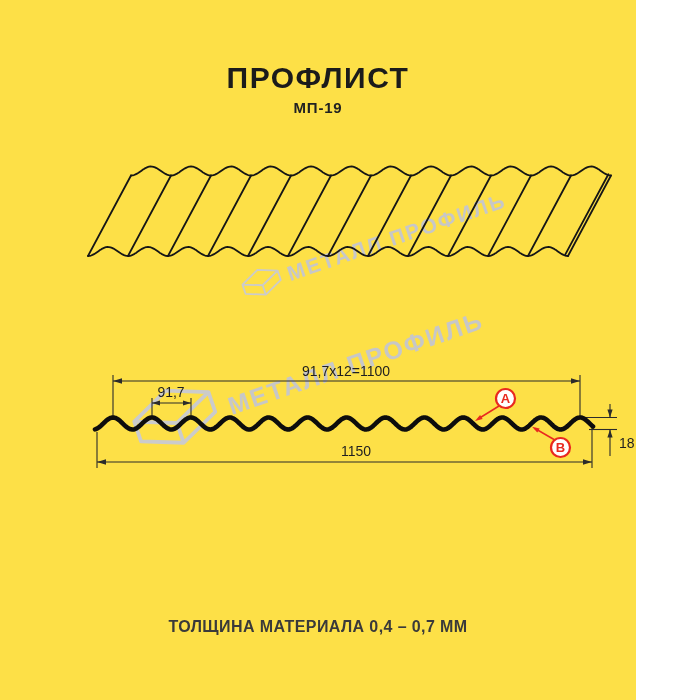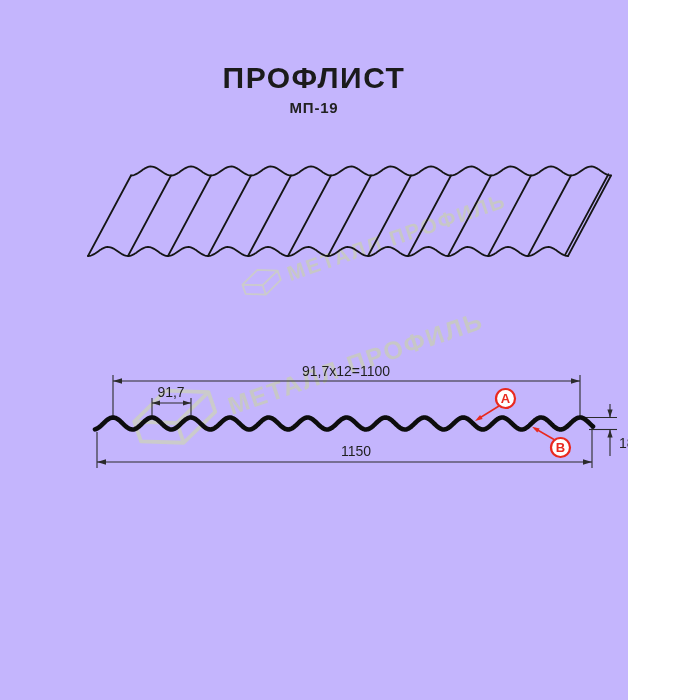--- a/index.html
+++ b/index.html
@@ -1,17 +1,17 @@
 <!DOCTYPE html>
 <html style="--accent: #e9291f;"><head>
 <meta charset="utf-8">
 <style>
   html,body{margin:0;padding:0;background:#fff;}
-  .canvas{position:relative;width:628px;height:700px;background:#c4b5fd;overflow:hidden;
-          font-family:"Liberation Sans",sans-serif;}
+  .canvas{position:relative;width:628px;height:700px;background:#fde047;overflow:hidden;
+          font-family:"Liberation Sans",sans-serif;padding-left:8px;}
   .title{position:absolute;top:61px;left:0;right:0;text-align:center;
          font-size:30px;font-weight:800;letter-spacing:1.5px;color:#1b1b1b;}
   .subtitle{position:absolute;top:99px;left:0;right:0;text-align:center;
             font-size:15px;font-weight:700;letter-spacing:0.8px;color:#222;}
   .footer{position:absolute;top:618px;left:0;right:0;text-align:center;
           font-size:16px;font-weight:700;letter-spacing:0.4px;color:#3a3a3a;}
   svg.diagram{position:absolute;top:0;left:0;}
   .wm-text{fill:#c7c7c7;font-weight:700;letter-spacing:2px;}
   .wm-logo{fill:none;stroke:#cbcbcb;stroke-width:4;stroke-linejoin:round;}
   .sheet path, .sheet line{fill:none;stroke:#161616;stroke-width:1.8;stroke-linejoin:round;stroke-linecap:round;}
@@ -106,13 +106,14 @@
       <g class="callout">
         <line x1="554" y1="439.5" x2="535" y2="428.5"></line>
         <polygon points="532,426.8 539.7,428.4 537.3,432.6"></polygon>
         <circle cx="560.5" cy="447.5" r="9.5"></circle>
         <text x="560.5" y="452" text-anchor="middle">B</text>
       </g>
 
     </g>
   </svg>
 
+  <div class="footer">ТОЛЩИНА МАТЕРИАЛА 0,4 – 0,7 ММ</div>
 </div>
 
 </body></html>

